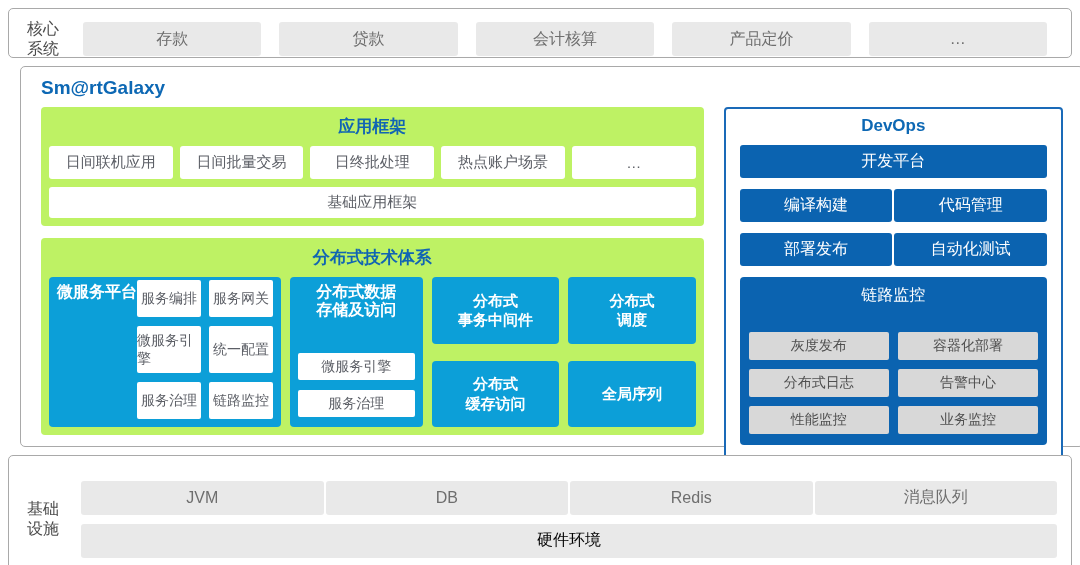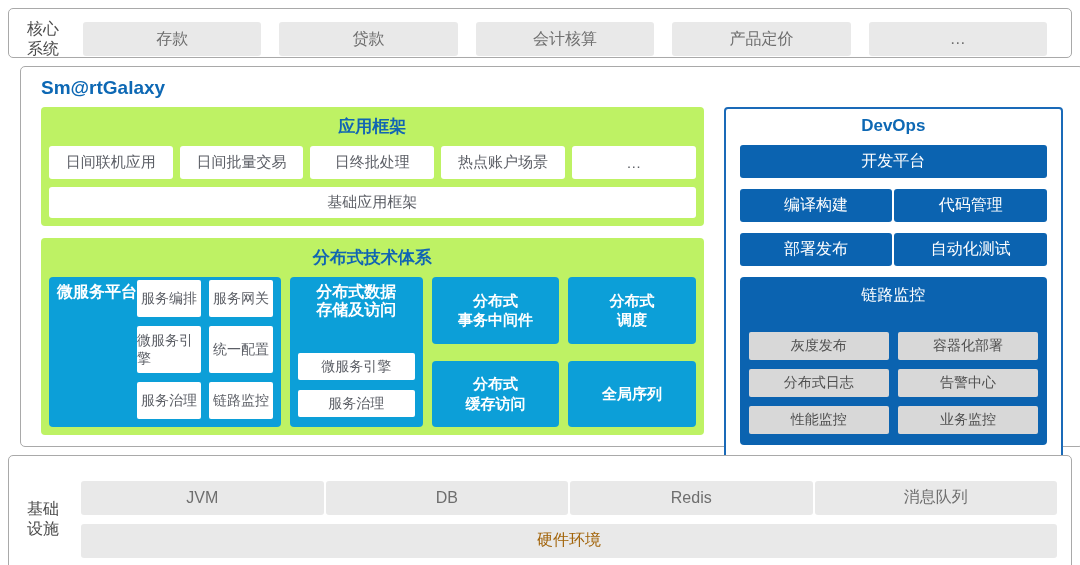--- a/index.html
+++ b/index.html
@@ -46,21 +46,21 @@
   .devops-row .dkblue{flex:1;}
   .monitor{background:#0b63b0;border-radius:4px;padding:3px 9px 11px;flex:1;display:flex;flex-direction:column;}
   .monitor-title{text-align:center;color:#fff;font-size:16px;padding:5px 0 8px;}
   .mon-grid{display:grid;grid-template-columns:1fr 1fr;gap:9px;flex:1;margin-top:18px;}
   .ltgray{background:#d8d8d8;border-radius:2px;display:flex;align-items:center;justify-content:center;color:#4f4f4f;font-size:14px;min-height:28px;}
   
   #bottom-bar{left:8px;top:455px;width:1064px;height:128px;display:flex;align-items:center;gap:16px;padding:0 14px 0 12px;}
   .infra-col{flex:1;display:flex;flex-direction:column;gap:9px;}
   .infra-row{display:flex;gap:2px;}
   .infra-row .gray-box{height:34px;}
-  .hw-box{height:34px;background:#e9e9e9;border-radius:3px;display:flex;align-items:center;justify-content:center;color:#a16207;font-size:16px;}
+  .hw-box{height:34px;background:#e9e9e9;border-radius:3px;display:flex;align-items:center;justify-content:center;color:#000000;font-size:16px;}
 </style>
 </head>
 <body>
 
 <div id="top-bar" class="frame">
   <div class="side-label pre">核心
 系统</div>
   <div class="gray-box">存款</div>
   <div class="gray-box">贷款</div>
   <div class="gray-box">会计核算</div>

